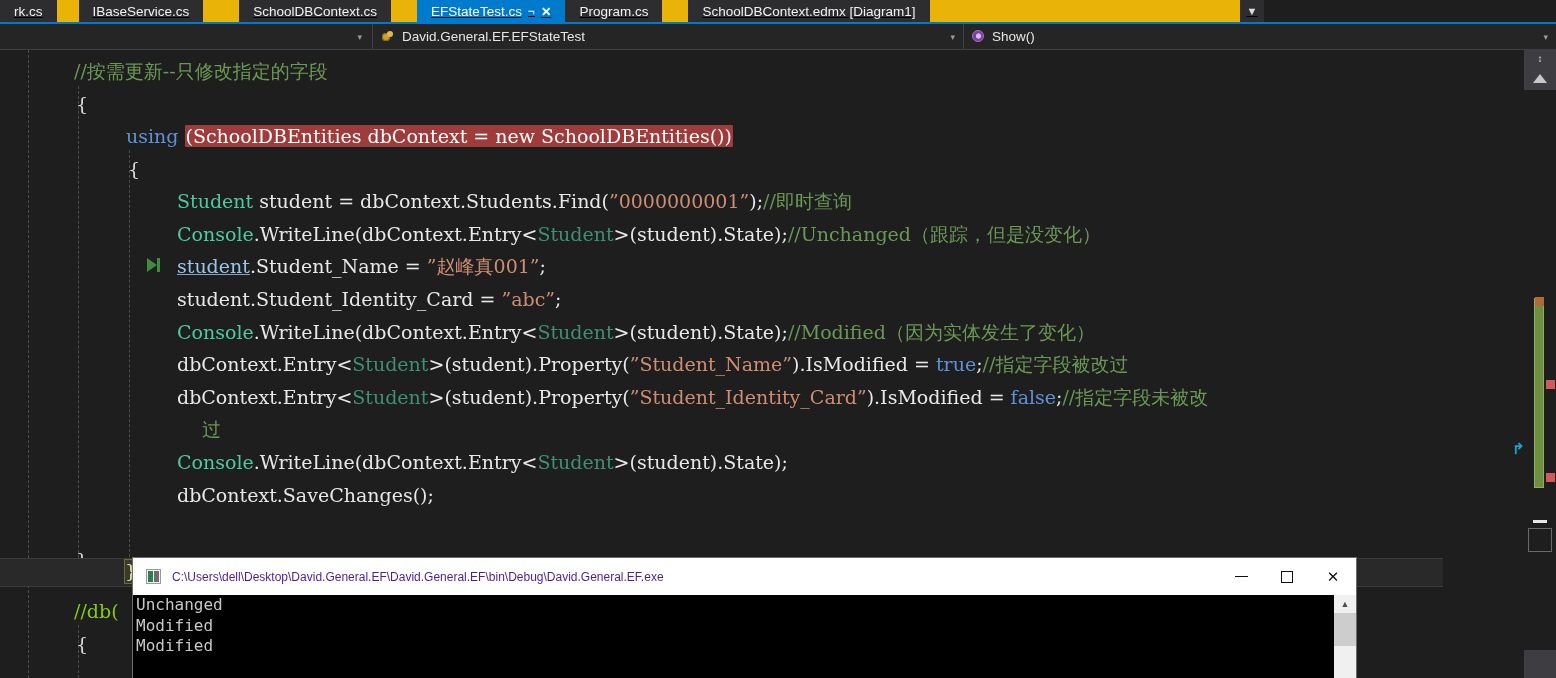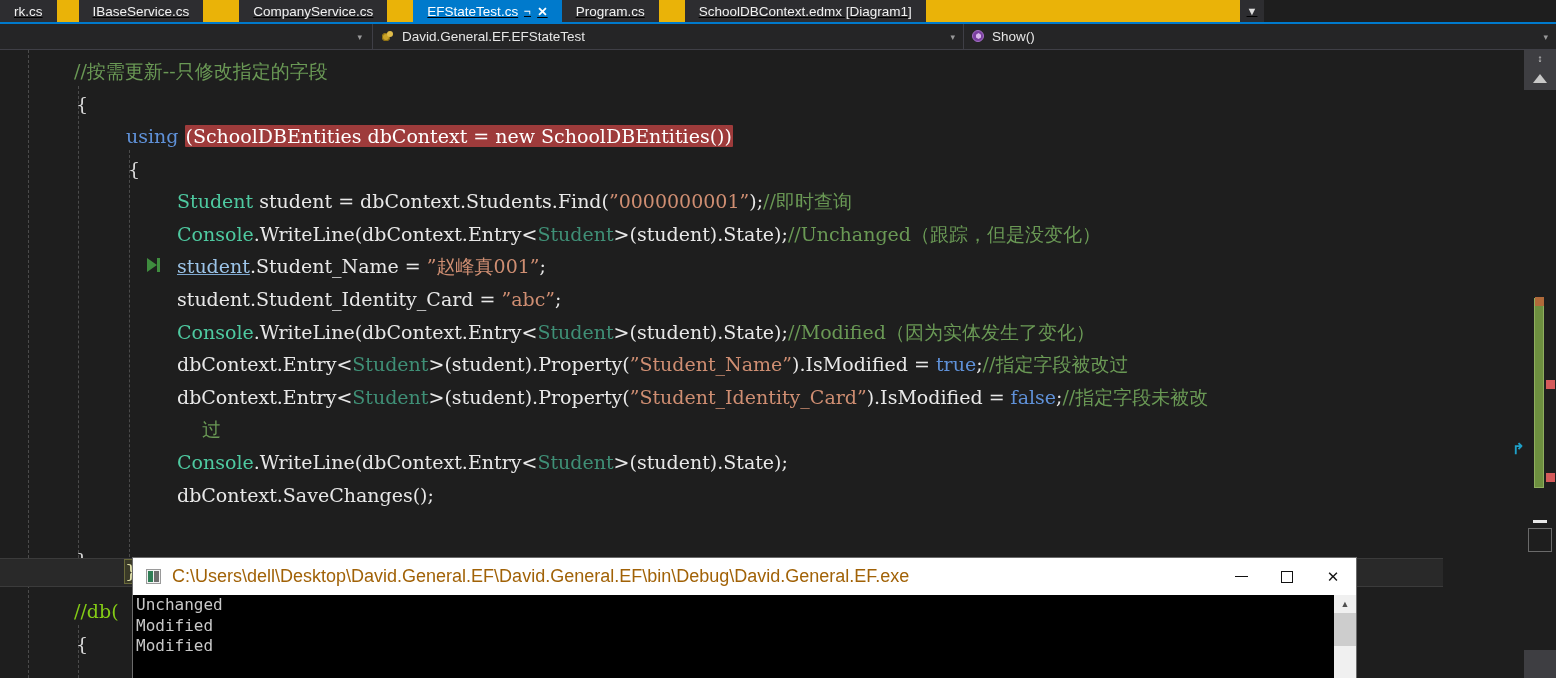--- a/index.html
+++ b/index.html
@@ -195,21 +195,21 @@
     width:15px;height:15px;margin-left:13px;margin-right:11px;flex:0 0 auto;
     background:#f2f2f2;border:1px solid #9a9a9a;box-sizing:border-box;position:relative;
   }
   .console-icon:before{
     content:"";position:absolute;left:1px;top:1px;width:5px;height:11px;background:#2f7d55;
   }
   .console-icon:after{
     content:"";position:absolute;left:7px;top:1px;width:5px;height:11px;background:#6d6d6d;
   }
   .console-path{
-    font-size:18px;color:#a16207;white-space:nowrap;
+    font-size:12px;color:#4c1d95;white-space:nowrap;
     font-family:"Liberation Sans",sans-serif;
   }
   .win-btns{margin-left:auto;display:flex;height:37px;}
   .win-btn{
     width:46px;height:37px;display:flex;align-items:center;justify-content:center;
     color:#111;font-size:15px;
   }
   .win-btn .minus{display:block;width:13px;height:1px;background:#111;}
   .win-btn .square{display:block;width:12px;height:12px;border:1px solid #111;box-sizing:border-box;}
   .console-body{
@@ -238,21 +238,21 @@
 <div id="app">
 
   <div class="tabstrip">
     <div class="tab">
       <span>rk.cs</span>
     </div>
     <div class="tab" style="margin-left:22px;">
       <span>IBaseService.cs</span>
     </div>
     <div class="tab" style="margin-left:36px;">
-      <span>CompanyService.cs</span>
+      <span>SchoolDBContext.cs</span>
     </div>
     <div class="tab active" style="margin-left:26px;">
       <span>EFStateTest.cs</span>
       <span class="pin">⌐</span>
       <span class="cls">✕</span>
     </div>
     <div class="tab">
       <span>Program.cs</span>
     </div>
     <div class="tab" style="margin-left:26px;">

